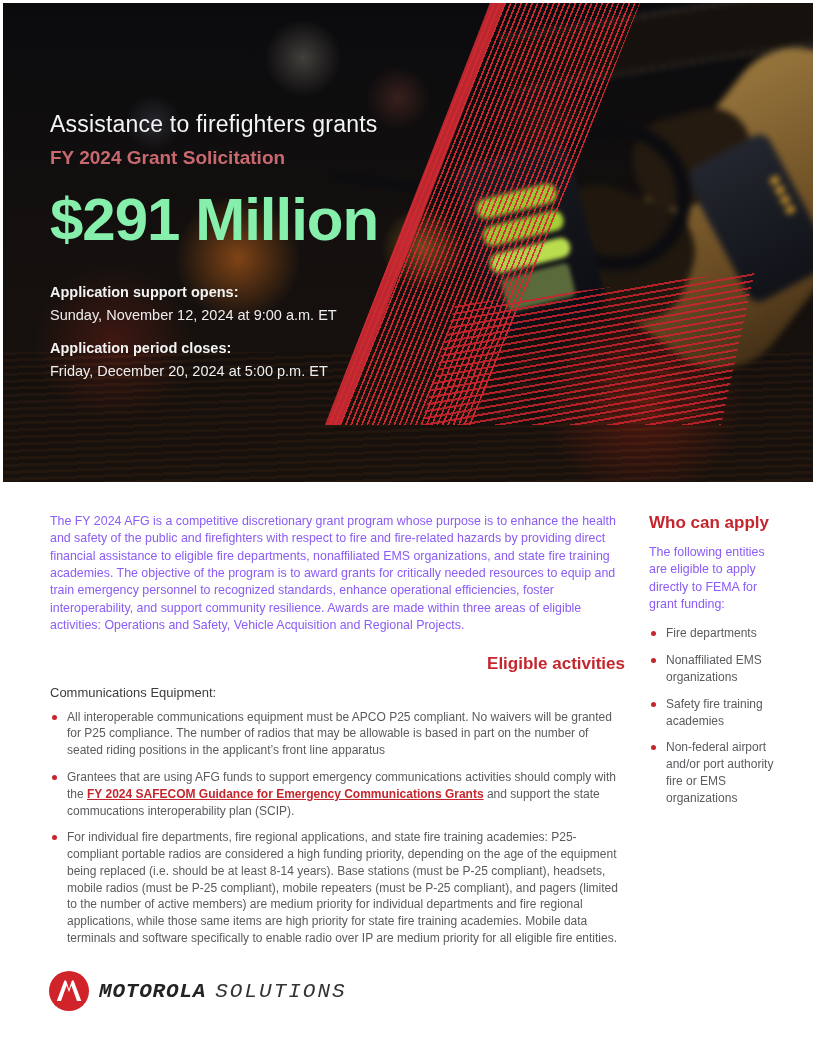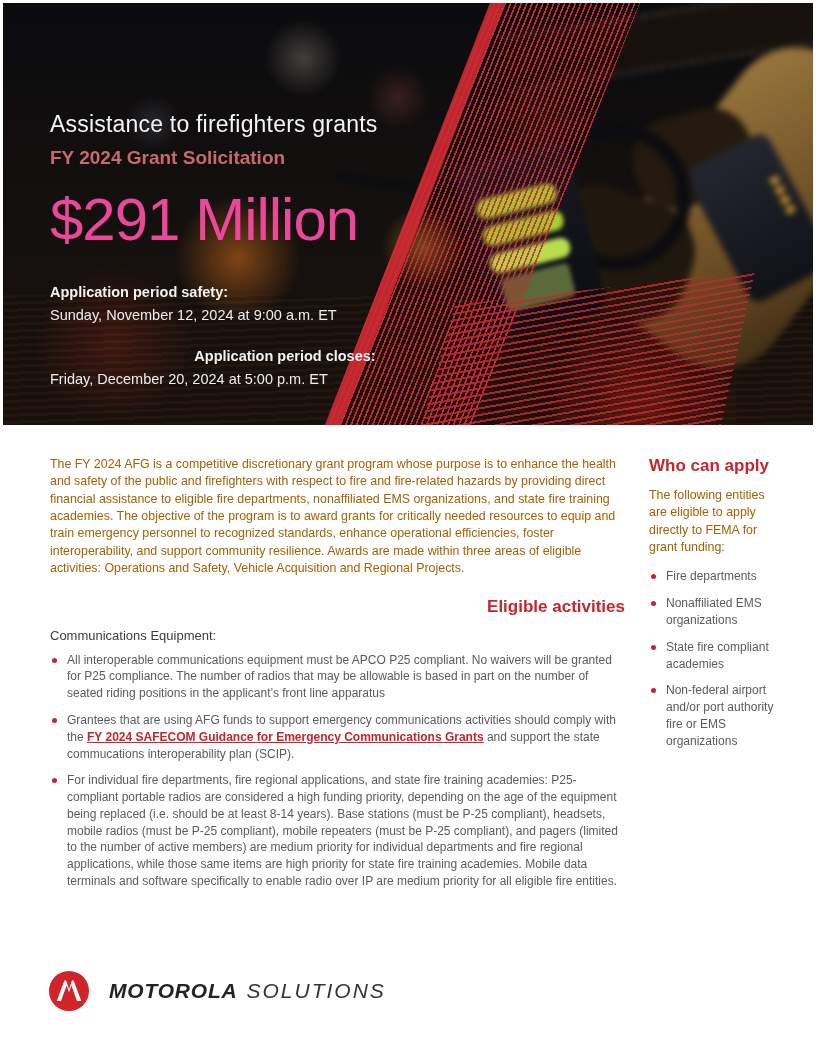--- a/index.html
+++ b/index.html
@@ -1,21 +1,21 @@
 <!DOCTYPE html>
 <html><head>
 <meta charset="utf-8">
 <style>
   html,body{margin:0;padding:0;background:#ffffff;}
   .page{position:relative;width:816px;height:1056px;background:#ffffff;overflow:hidden;
         font-family:"Liberation Sans",sans-serif;}
 
   
   .hero-wrap{padding:3px 3px 0 3px;}
-  .hero{position:relative;width:810px;height:422px;background:#0a0a0c;overflow:hidden;}
+  .hero{position:relative;width:810px;height:479px;background:#0a0a0c;overflow:hidden;}
 
   .bokeh{position:absolute;inset:0;
     background:
       radial-gradient(circle 55px at 300px 55px, rgba(205,195,175,.28), transparent 70%),
       radial-gradient(circle 40px at 150px 120px, rgba(70,70,85,.45), transparent 70%),
       radial-gradient(circle 90px at 235px 255px, rgba(235,120,30,.50), transparent 70%),
       radial-gradient(circle 60px at 420px 245px, rgba(250,160,50,.42), transparent 70%),
       radial-gradient(circle 46px at 395px 95px, rgba(120,60,50,.40), transparent 70%),
       radial-gradient(circle 110px at 110px 340px, rgba(160,40,25,.30), transparent 72%),
       radial-gradient(circle 140px at 640px 400px, rgba(190,40,20,.38), transparent 72%),
@@ -55,45 +55,45 @@
   .stripes-edge{position:absolute;top:0;left:0;width:810px;height:422px;z-index:3;
        clip-path:polygon(487px 0,502px 0,338px 422px,322px 422px);
        background:#cf2a33;opacity:.9;}
   .stripes-b{position:absolute;top:0;left:0;width:810px;height:422px;z-index:3;opacity:.92;
        clip-path:polygon(452px 302px,752px 268px,718px 422px,418px 422px);
        background:repeating-linear-gradient(170deg, rgba(205,35,45,.92) 0 2px, rgba(0,0,0,0) 2px 6.5px);}
 
   .hero-text{position:absolute;left:47px;top:0;z-index:5;width:470px;}
   .h-title{margin-top:108px;font-size:23px;color:#f4f4f4;letter-spacing:.2px;}
   .h-sub{margin-top:9px;font-size:19px;font-weight:700;color:#c9696e;}
-  .h-amount{margin-top:16px;font-size:60px;font-weight:400;color:#ec4899;letter-spacing:-1px;}
+  .h-amount{margin-top:16px;font-size:60px;font-weight:700;color:#86efac;letter-spacing:-1px;}
   .h-label{margin-top:30px;font-size:14.5px;font-weight:700;color:#f2f2f2;}
   .h-value{margin-top:7px;font-size:14.5px;color:#eeeeee;}
-  .h-label.second{margin-top:25px;text-align:center;}
+  .h-label.second{margin-top:17px;}
 
   
   .content{display:flex;gap:24px;padding:31px 42px 0 50px;}
   .col-left{flex:0 0 575px;}
   .col-right{flex:1;}
   h2.red{font-size:17px;font-weight:700;color:#c5262d;margin:0 0 11px 0;}
-  .para{font-size:12.4px;line-height:1.4;color:#a16207;margin:0 0 19px 0;}
+  .para{font-size:12.4px;line-height:1.4;color:#8b5cf6;margin:0 0 19px 0;}
   .subhead{font-size:13px;font-weight:400;color:#3b3c3e;margin:0 0 9px 0;}
   ul.bullets{list-style:none;margin:0;padding:0;}
   ul.bullets li{position:relative;padding-left:17px;margin-bottom:10px;
        font-size:12px;line-height:1.4;color:#5a5b5e;}
   ul.bullets li::before{content:'';position:absolute;left:2px;top:6px;width:5px;height:5px;
        border-radius:50%;background:#c5262d;}
   .col-right .para{margin-bottom:12px;}
   a.doc-link{color:#c5262d;font-weight:700;text-decoration:underline;cursor:pointer;}
   .ea-head{margin-top:3px;text-align:right;}
 
   
   .footer{position:absolute;left:49px;top:971px;display:flex;align-items:center;}
   .m-badge{width:40px;height:40px;flex:0 0 40px;}
-  .brand{font-style:italic;margin-left:20px;white-space:nowrap;}
+  .brand{font-style:italic;margin-left:10px;white-space:nowrap;font-family:Liberation Mono, monospace;}
   .brand .b1{font-weight:700;font-size:21px;color:#232323;letter-spacing:.8px;}
   .brand .b2{font-weight:400;font-size:21px;color:#333333;letter-spacing:2px;margin-left:9px;}
 </style>
 </head>
 <body>
 
 <div class="page">
 
   <div class="hero-wrap">
     <div class="hero">
@@ -124,21 +124,21 @@
       </div>
 
       <div class="stripes-a"></div>
       <div class="stripes-edge"></div>
       <div class="stripes-b"></div>
 
       <div class="hero-text">
         <div class="h-title">Assistance to firefighters grants</div>
         <div class="h-sub">FY 2024 Grant Solicitation</div>
         <div class="h-amount">$291 Million</div>
-        <div class="h-label">Application period safety:</div>
+        <div class="h-label">Application support opens:</div>
         <div class="h-value">Sunday, November 12, 2024 at 9:00 a.m. ET</div>
         <div class="h-label second">Application period closes:</div>
         <div class="h-value">Friday, December 20, 2024 at 5:00 p.m. ET</div>
       </div>
     </div>
   </div>
 
   <div class="content">
     <div class="col-left">
       <p class="para">The FY 2024 AFG is a competitive discretionary grant program whose purpose is to enhance the health and safety of the public and firefighters with respect to fire and fire-related hazards by providing direct financial assistance to eligible fire departments, nonaffiliated EMS organizations, and state fire training academies. The objective of the program is to award grants for critically needed resources to equip and train emergency personnel to recognized standards, enhance operational efficiencies, foster interoperability, and support community resilience. Awards are made within three areas of eligible activities: Operations and Safety, Vehicle Acquisition and Regional Projects.</p>
@@ -157,21 +157,21 @@
         </li>
       </ul>
     </div>
 
     <div class="col-right">
       <h2 class="red">Who can apply</h2>
       <p class="para">The following entities are eligible to apply directly to FEMA for grant funding:</p>
       <ul class="bullets">
         <li><span>Fire departments</span></li>
         <li><span>Nonaffiliated EMS organizations</span></li>
-        <li><span>State fire compliant academies</span></li>
+        <li><span>Safety fire training academies</span></li>
         <li><span>Non-federal airport and/or port authority fire or EMS organizations</span></li>
       </ul>
     </div>
   </div>
 
   <div class="footer">
     <svg class="m-badge" viewBox="0 0 32 32" xmlns="http://www.w3.org/2000/svg">
       <circle cx="16" cy="16" r="16" fill="#d1232a"></circle>
       <path fill="#ffffff" d="M6.2 24 L12.1 8.2 Q12.9 6.6 13.9 8.2 L16 14.6 L18.1 8.2 Q19.1 6.6 19.9 8.2 L25.8 24 L22.4 24 L17.9 11.6 L16 17 L14.1 11.6 L9.6 24 Z"></path>
     </svg>

